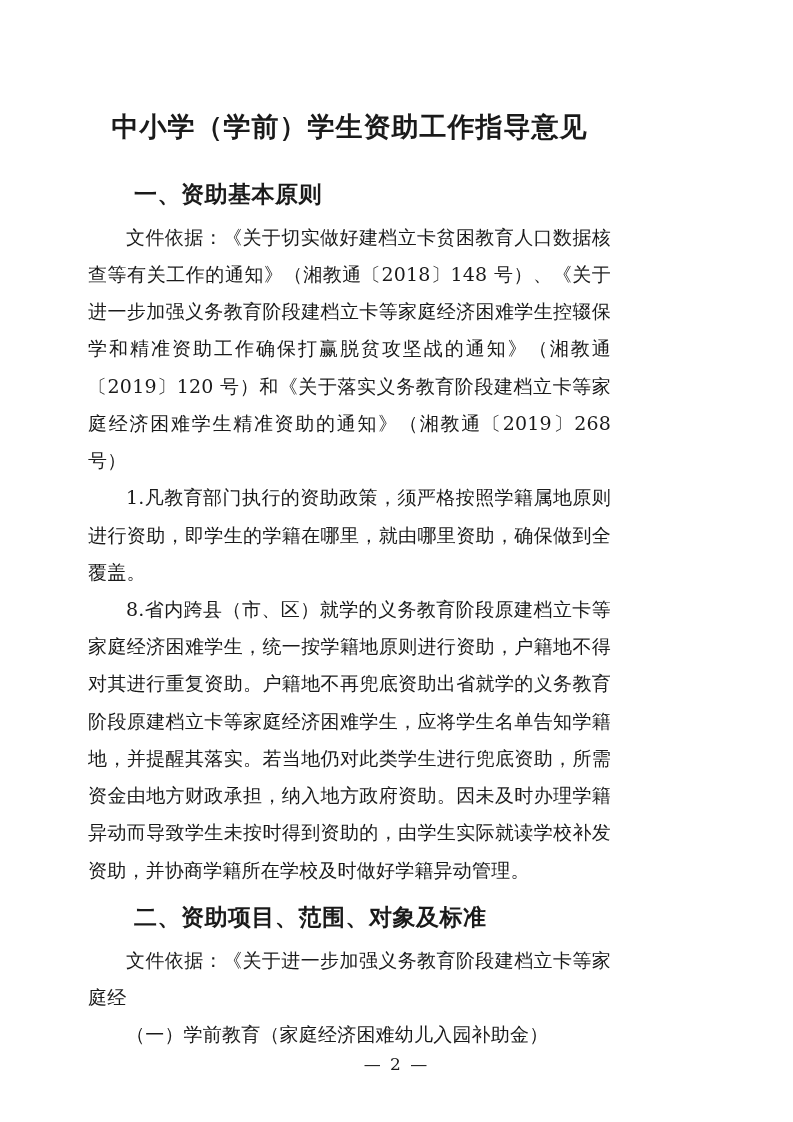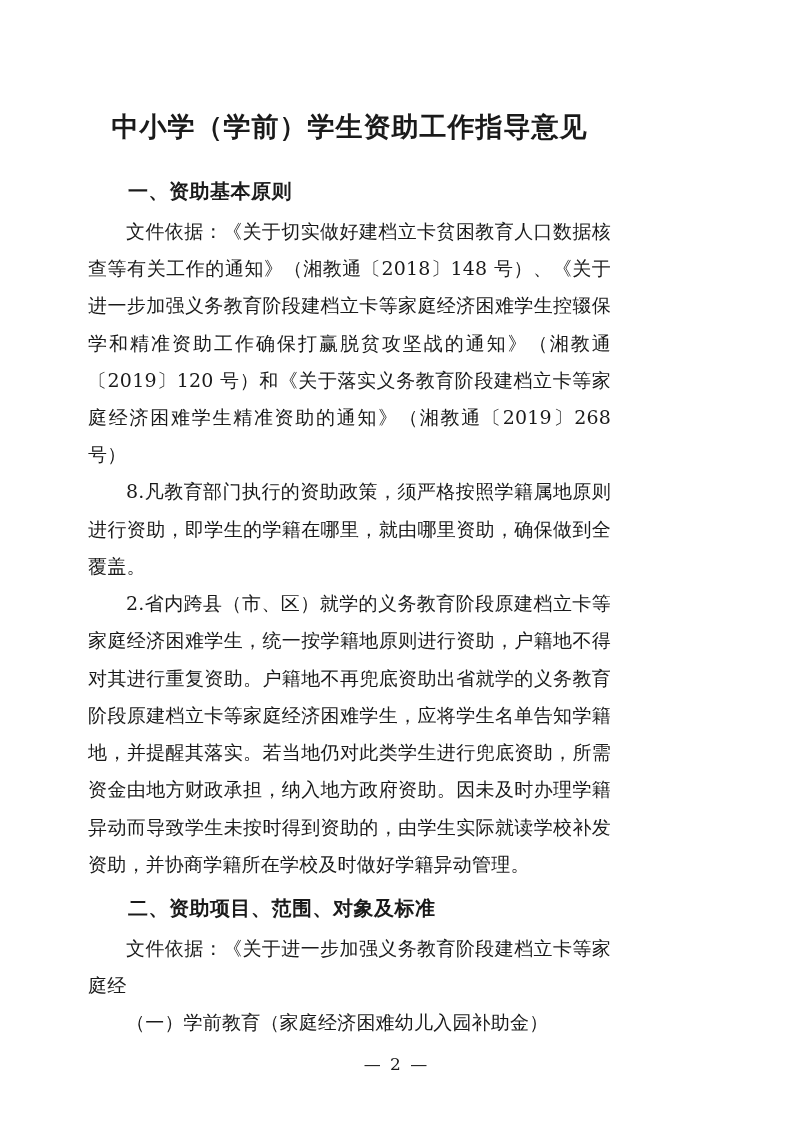--- a/index.html
+++ b/index.html
@@ -27,21 +27,21 @@
   .doc-title {
     text-align: center;
     font-size: 27px;
     font-weight: bold;
     letter-spacing: 1px;
     line-height: 1.4;
     margin: 22px 0 26px 0;
     font-family: "DejaVu Serif", "Liberation Serif", serif;
   }
   .heading {
-    font-size: 20px;
+    font-size: 23px;
     font-weight: bold;
     line-height: 1.95;
     text-indent: 2em;
     margin: 6px 0 2px 0;
     letter-spacing: 0.5px;
   }
   .para {
     font-size: 19px;
     line-height: 1.96;
     text-indent: 2em;
@@ -65,23 +65,23 @@
 <body>
 
 <div class="page">
 
   <h1 class="doc-title">中小学（学前）学生资助工作指导意见</h1>
 
   <p class="heading">一、资助基本原则</p>
 
   <p class="para">文件依据：《关于切实做好建档立卡贫困教育人口数据核查等有关工作的通知》（湘教通〔2018〕148 号）、《关于进一步加强义务教育阶段建档立卡等家庭经济困难学生控辍保学和精准资助工作确保打赢脱贫攻坚战的通知》（湘教通〔2019〕120 号）和《关于落实义务教育阶段建档立卡等家庭经济困难学生精准资助的通知》（湘教通〔2019〕268 号）</p>
 
-  <p class="para">8.凡教育部门执行的资助政策，须严格按照学籍属地原则进行资助，即学生的学籍在哪里，就由哪里资助，确保做到全覆盖。</p>
+  <p class="para">1.凡教育部门执行的资助政策，须严格按照学籍属地原则进行资助，即学生的学籍在哪里，就由哪里资助，确保做到全覆盖。</p>
 
-  <p class="para">2.省内跨县（市、区）就学的义务教育阶段原建档立卡等家庭经济困难学生，统一按学籍地原则进行资助，户籍地不得对其进行重复资助。户籍地不再兜底资助出省就学的义务教育阶段原建档立卡等家庭经济困难学生，应将学生名单告知学籍地，并提醒其落实。若当地仍对此类学生进行兜底资助，所需资金由地方财政承担，纳入地方政府资助。因未及时办理学籍异动而导致学生未按时得到资助的，由学生实际就读学校补发资助，并协商学籍所在学校及时做好学籍异动管理。</p>
+  <p class="para">8.省内跨县（市、区）就学的义务教育阶段原建档立卡等家庭经济困难学生，统一按学籍地原则进行资助，户籍地不得对其进行重复资助。户籍地不再兜底资助出省就学的义务教育阶段原建档立卡等家庭经济困难学生，应将学生名单告知学籍地，并提醒其落实。若当地仍对此类学生进行兜底资助，所需资金由地方财政承担，纳入地方政府资助。因未及时办理学籍异动而导致学生未按时得到资助的，由学生实际就读学校补发资助，并协商学籍所在学校及时做好学籍异动管理。</p>
 
   <p class="heading">二、资助项目、范围、对象及标准</p>
 
   <p class="para">文件依据：《关于进一步加强义务教育阶段建档立卡等家庭经</p>
 
   <p class="para">（一）学前教育（家庭经济困难幼儿入园补助金）</p>
 
 </div>
 
 <div class="footer">— 2 —</div>

